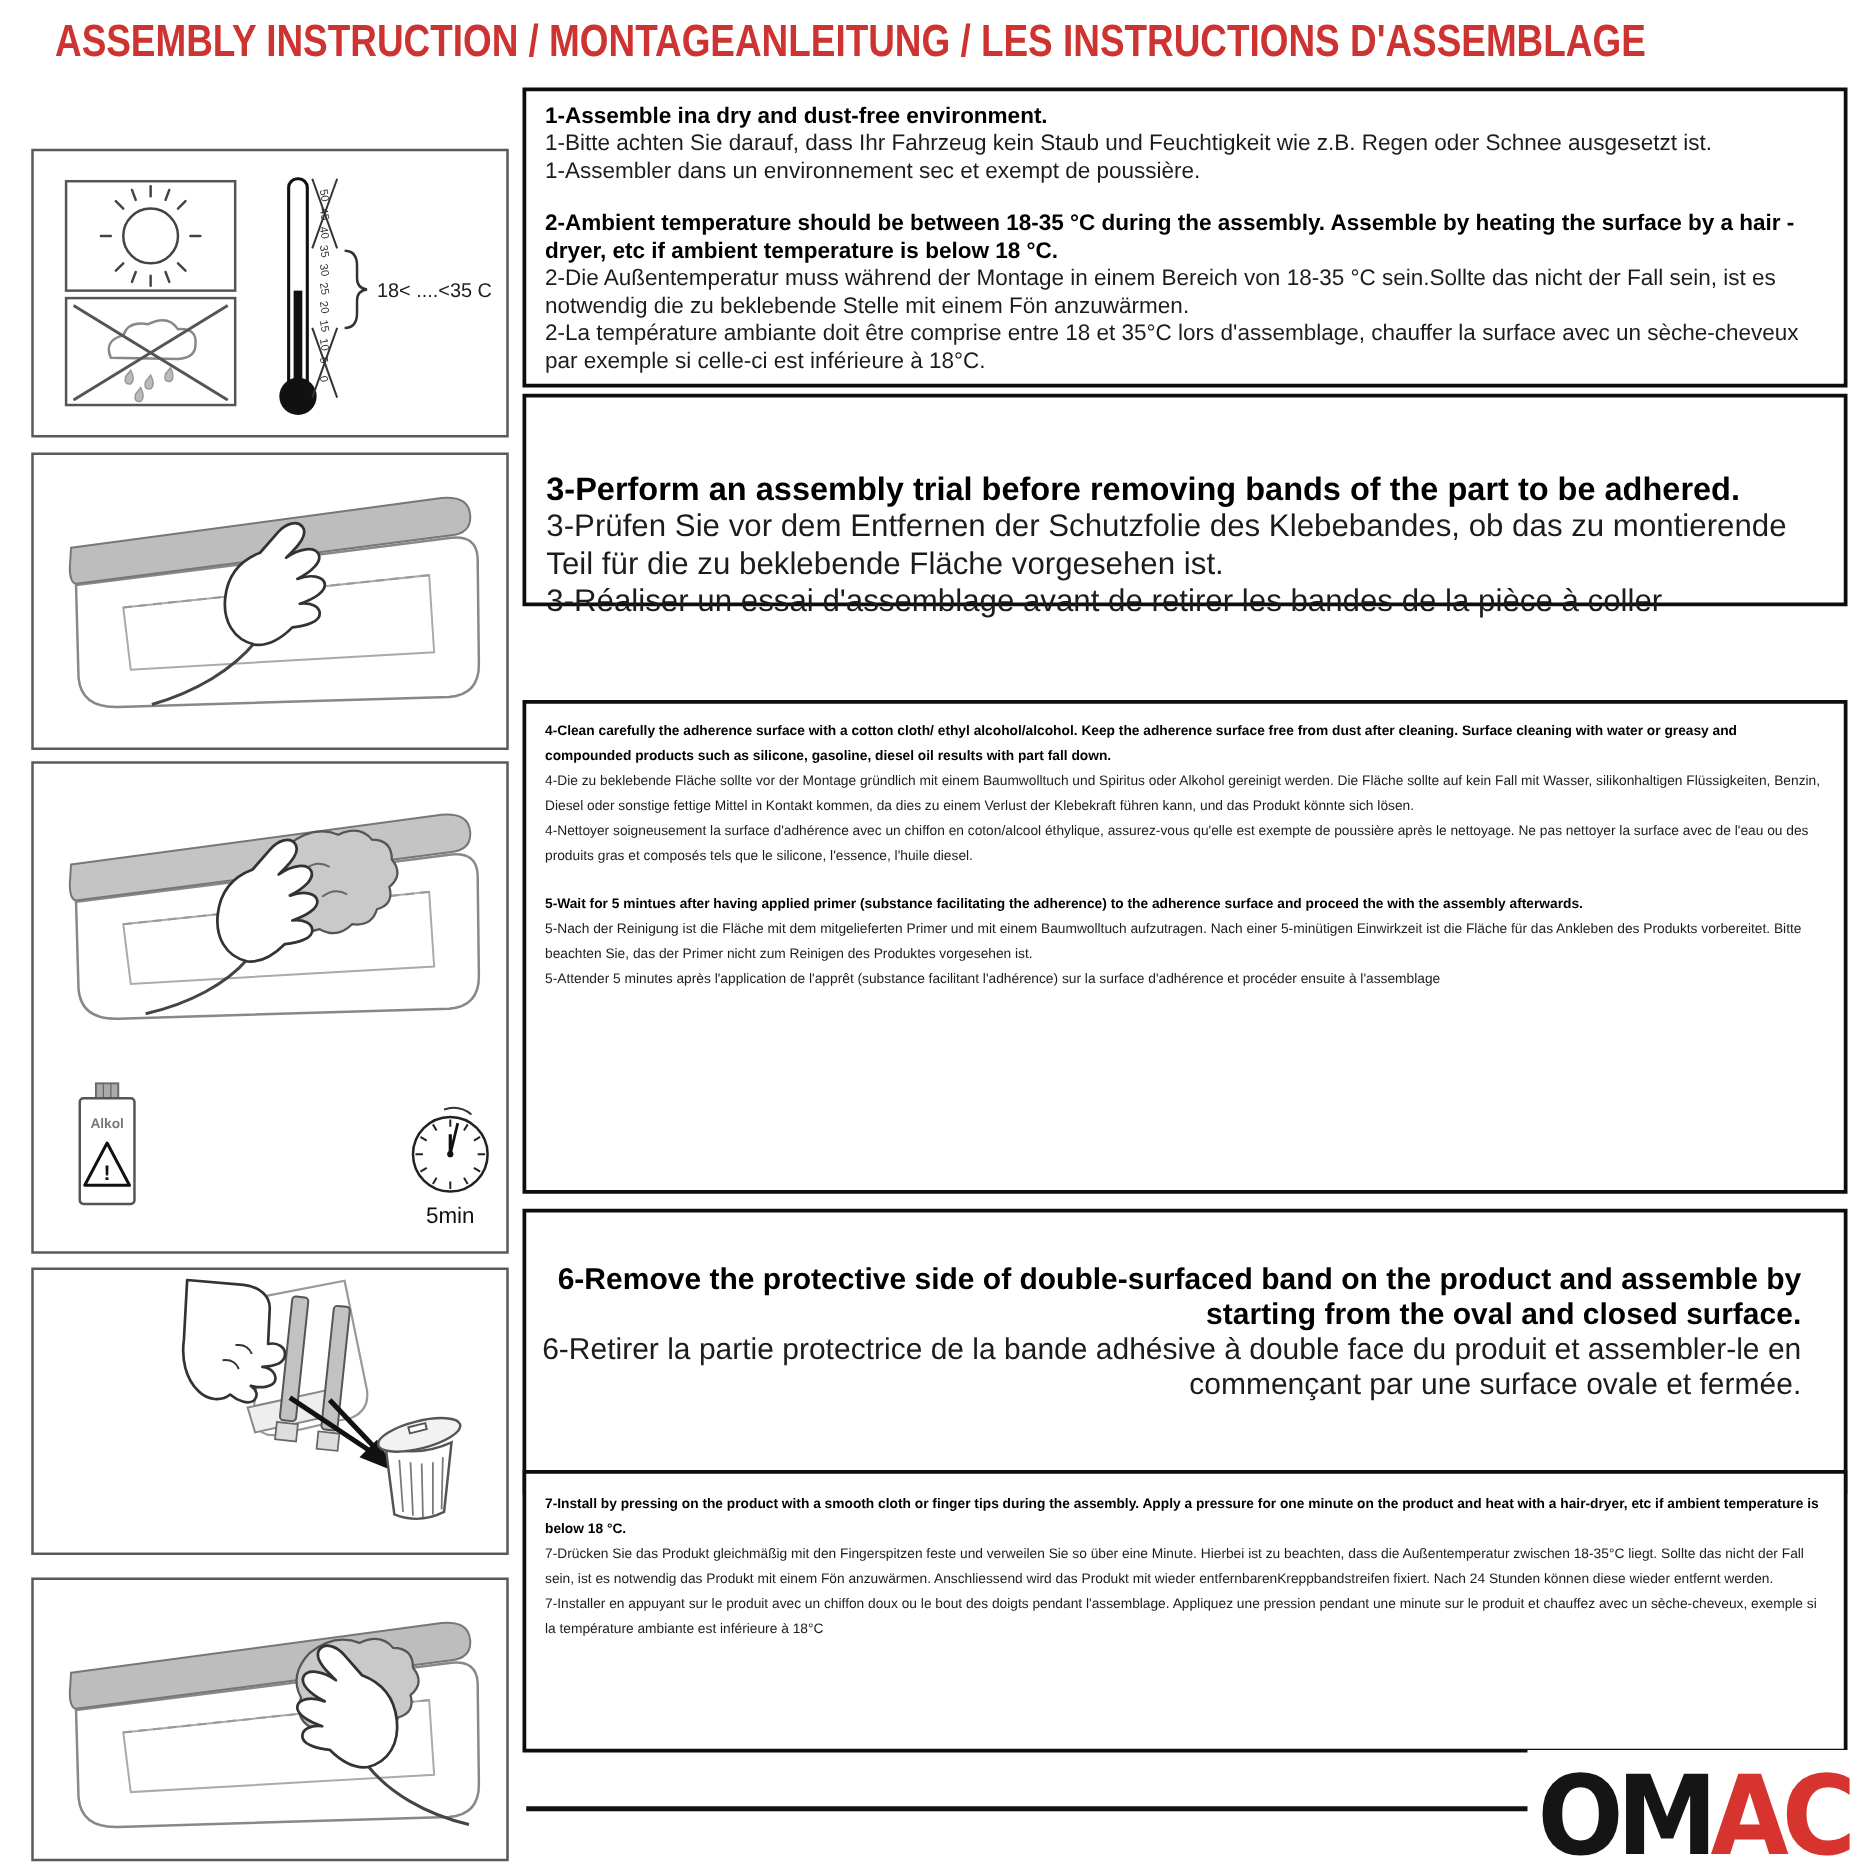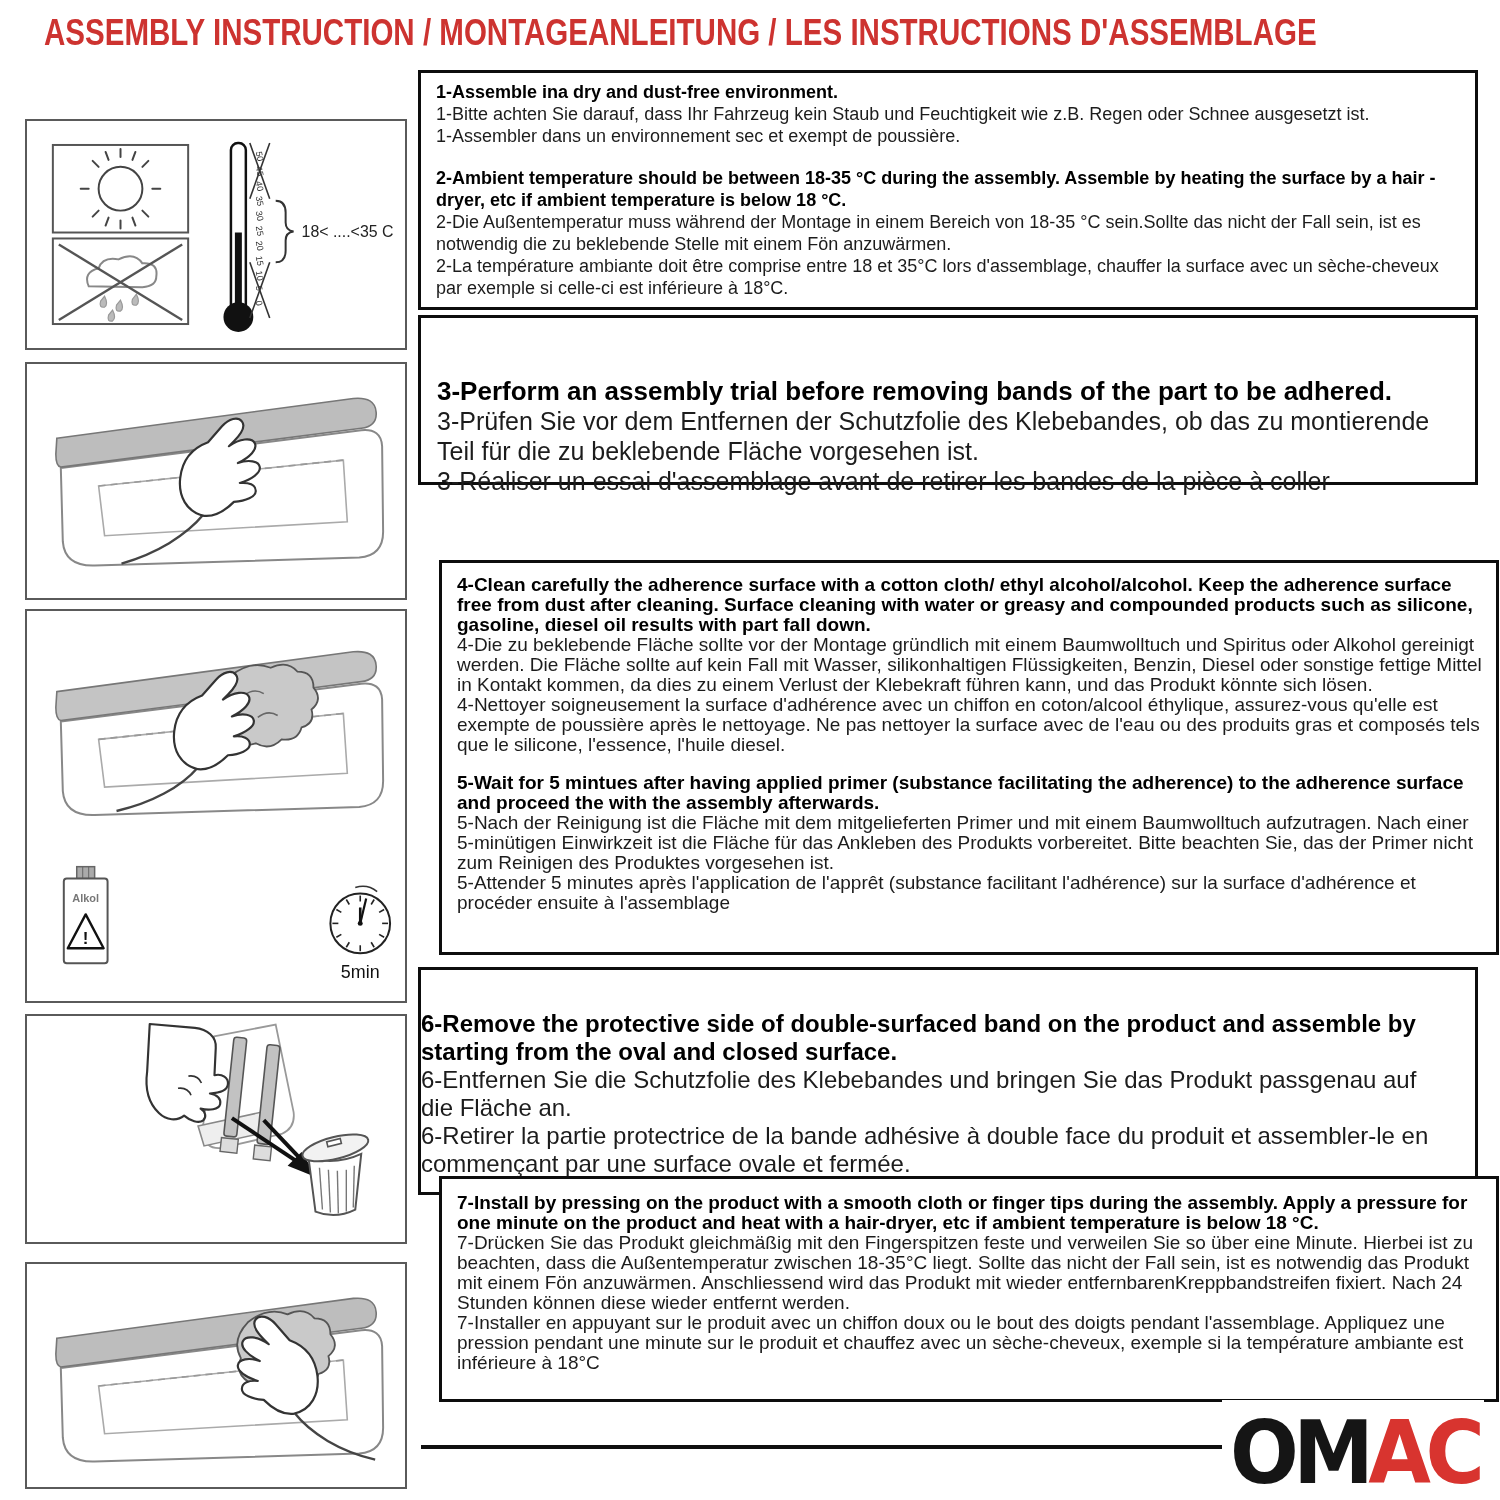--- a/index.html
+++ b/index.html
@@ -15,33 +15,33 @@
     position:absolute;left:25px;width:382px;border:2px solid #5a5a5a;
     background:#fff;box-sizing:border-box;margin-top:47px;
   }
   .text-box{
     position:absolute;left:418px;width:1060px;border:3px solid #0d0d0d;
     background:#fff;box-sizing:border-box;
   }
   .text-box p{margin:0;}
   .b{font-weight:bold;color:#000;}
   .t-sm{font-size:18px;line-height:22px;}
-  .t-xs{font-size:19px;line-height:20px;margin-left:21px;}
+  .t-xs{font-size:11px;line-height:20px;}
   .t-md{font-size:24px;line-height:28px;}
   .t-lg{font-size:25px;line-height:30px;}
   .gap18{height:18px;}
   .gap20{height:20px;}
   #r1i{top:72px;height:231px;}
   #r1t{top:70px;height:240px;padding:8px 20px 0 15px;}
   #r2i{top:315px;height:238px;}
   #r2t{top:315px;height:170px;padding:58px 34px 0 16px;}
   #r3i{top:562px;height:394px;}
   #r3t{top:560px;height:395px;padding:12px 14px 0 15px;}
   #r4i{top:967px;height:230px;}
-  #r4t{top:967px;height:228px;padding:40px 34px 0 0;}
+  #r4t{top:967px;height:228px;padding:40px 34px 0 0;text-align:right;}
   #r5i{top:1215px;height:227px;}
   #r5t{top:1176px;height:226px;padding:14px 15px 0 15px;}
   svg{display:block;width:100%;height:100%;}
   .footer-rule{position:absolute;left:421px;top:1445px;width:811px;height:4px;background:#101010;}
   .logo{
     position:absolute;left:1222px;top:1400px;width:262px;height:92px;background:#ffffff;
     display:flex;align-items:flex-end;padding-left:8px;box-sizing:border-box;
   }
   .logo-text{
     font-family:"DejaVu Sans", sans-serif;font-weight:bold;font-size:88px;line-height:78px;
@@ -247,21 +247,20 @@
       </g>
       <g transform="rotate(-14 310 132)">
         <ellipse cx="310" cy="132" rx="34" ry="11" fill="#f2f2f2" stroke="#555" stroke-width="2"></ellipse>
         <rect x="303" y="124" width="14" height="5" fill="#fff" stroke="#555" stroke-width="1.6"></rect>
       </g>
     </g>
   </svg>
 </div>
 <div class="text-box t-md" id="r4t">
   <p class="b">6-Remove the protective side of double-surfaced band on the product and assemble by starting from the oval and closed surface.</p>
-  <p>6-Entfernen Sie die Schutzfolie des Klebebandes und bringen Sie das Produkt passgenau auf die Fläche an.</p>
   <p>6-Retirer la partie protectrice de la bande adhésive à double face du produit et assembler-le en commençant par une surface ovale et fermée.</p>
 </div>
 
 <div class="illus-box" id="r5i">
   <svg viewBox="0 0 380 223">
     <g>
       <path d="M 34 104 L 336 66 Q 356 64 357 82 L 358 164 Q 358 188 334 190 L 68 198 Q 38 199 36 174 Z" fill="#fff" stroke="#888" stroke-width="2"></path>
       <path d="M 30 74 L 328 34 Q 350 32 351 48 Q 352 62 336 64 L 34 103 Q 29 102 29 90 Z" fill="#bdbdbd" stroke="#777" stroke-width="1.6"></path>
       <path d="M 72 122 L 318 96 L 322 156 L 78 170 Z" fill="#fff" stroke="#aaa" stroke-width="1.6"></path>
       <path d="M 72 122 L 318 96" fill="none" stroke="#999" stroke-width="1.6" stroke-dasharray="7 5"></path>

